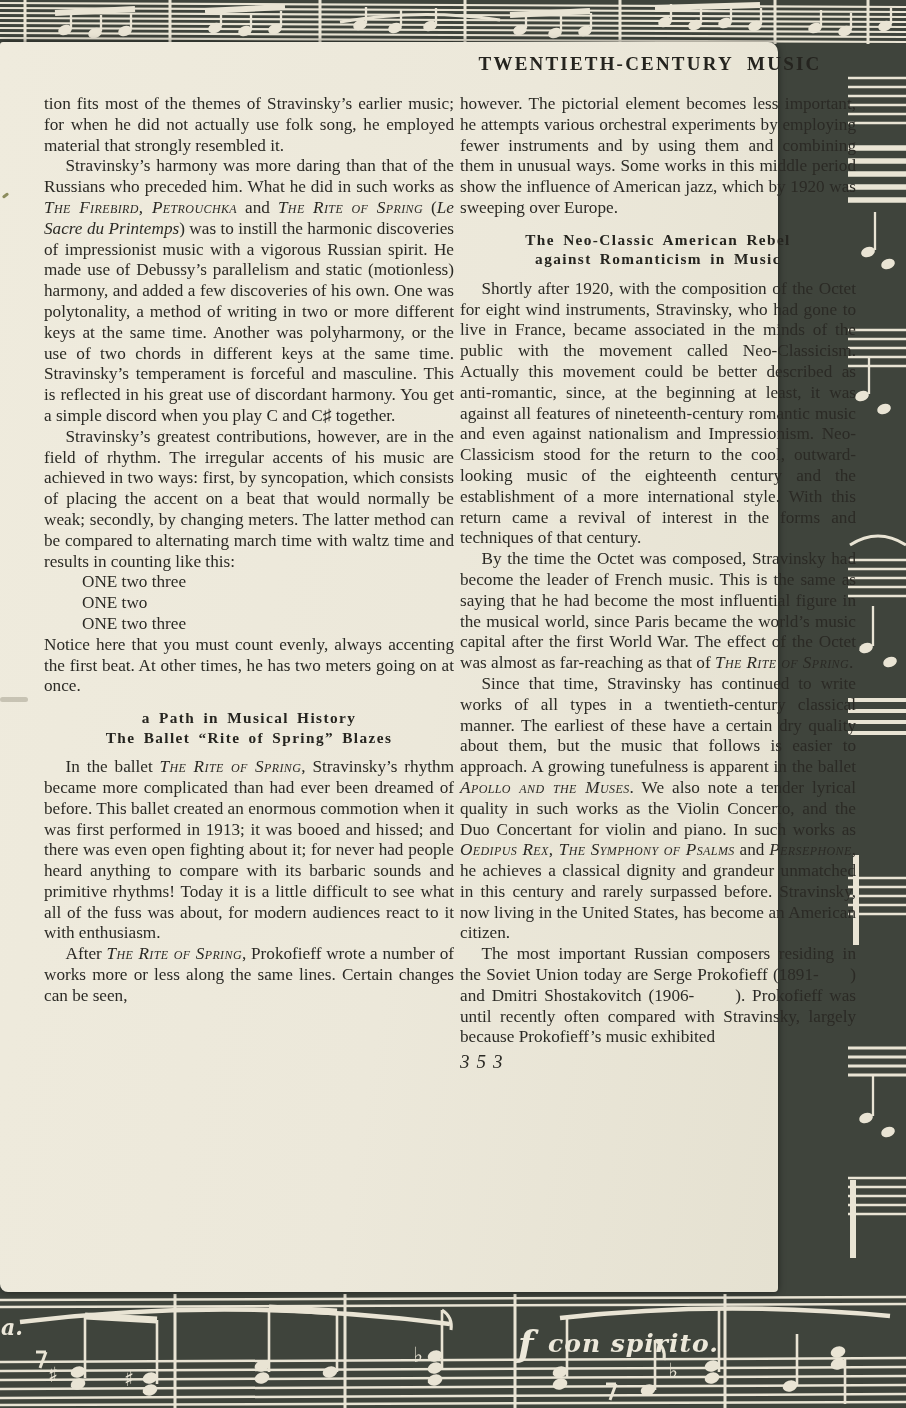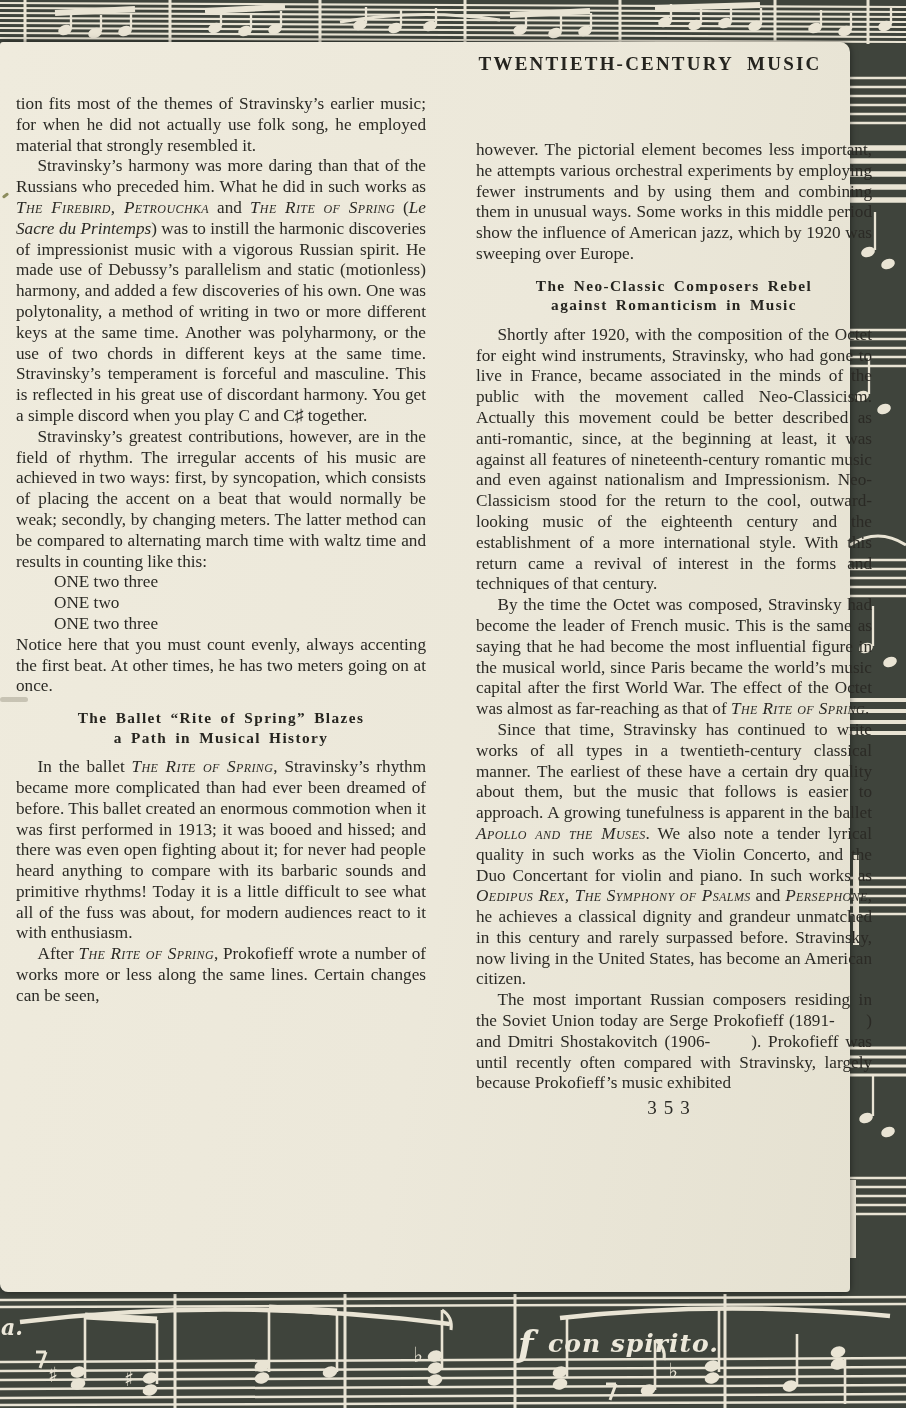--- a/index.html
+++ b/index.html
@@ -7,48 +7,48 @@
     width:906px;height:1408px;position:relative;overflow:hidden;
     background:#3f443c;
     font-family:"Liberation Serif","DejaVu Serif",serif;
   }
   #decor{position:absolute;left:0;top:0;z-index:1;}
   .forte{fill:#ece8da;font-family:"DejaVu Serif",serif;font-style:italic;font-weight:bold;font-size:36px;}
   .marking{fill:#ece8da;font-family:"DejaVu Serif",serif;font-style:italic;font-weight:bold;font-size:25px;letter-spacing:1px;}
   .marking-a{fill:#ece8da;font-family:"DejaVu Serif",serif;font-style:italic;font-weight:bold;font-size:22px;}
 
   .paper{
-    position:absolute;left:0;top:42px;width:850px;height:1250px;z-index:2;
+    position:absolute;left:0;top:42px;width:778px;height:1250px;z-index:2;
     background:linear-gradient(100deg,#efebdd 0%,#ece8da 55%,#e5e1d1 100%);
     border-radius:3px 10px 4px 8px;
     box-shadow:0 0 7px rgba(0,0,0,.5);
   }
   .page-header{
     position:absolute;left:452px;top:11px;width:396px;
     text-align:center;font-weight:bold;font-size:19px;
     letter-spacing:2.2px;word-spacing:7px;color:#25241f;
   }
   .col{
     position:absolute;top:52px;width:410px;
     font-size:17.2px;line-height:20.8px;color:#2b2a25;
     text-align:justify;
   }
-  .col-left{left:16px;}
-  .col-right{left:476px;width:396px;margin-top:46px;}
+  .col-left{left:44px;}
+  .col-right{left:460px;width:396px;}
   .para{margin:0;}
   .para.indent{text-indent:1.25em;}
   .sc{font-variant:small-caps;letter-spacing:.4px;font-style:italic;}
   .it{font-style:italic;}
   .counting{padding-left:38px;}
   .sec-heading{
     text-align:center;font-weight:bold;font-size:15.3px;line-height:19.5px;
     letter-spacing:1.4px;word-spacing:3px;margin:11px 0 10px;color:#25241f;
   }
   .page-number{
-    text-align:center;font-size:19px;font-weight:500;
+    text-align:left;font-style:italic;font-size:19px;font-weight:500;
     letter-spacing:7px;margin-top:4px;padding-right:4px;color:#2b2a25;
   }
   .tick{position:absolute;left:2px;top:152px;width:7px;height:3px;background:#8d8d5e;transform:rotate(-35deg);border-radius:2px;}
   .smudge{position:absolute;left:0;top:655px;width:28px;height:5px;background:rgba(118,112,92,.32);border-radius:3px;}
 </style>
 </head>
 <body>
 
 <svg id="decor" width="906" height="1408" viewBox="0 0 906 1408" xmlns="http://www.w3.org/2000/svg">
   <rect x="0" y="0" width="906" height="1408" fill="#3f443c"></rect>
@@ -231,30 +231,30 @@
       <p class="para"><span>tion fits most of the themes of Stravinsky’s earlier music; for when he did not actually use folk song, he employed material that strongly resembled it.</span></p>
       <p class="para indent"><span>Stravinsky’s harmony was more daring than that of the Russians who preceded him. What he did in such works as </span><span class="sc">The Firebird, Petrouchka</span><span> and </span><span class="sc">The Rite of Spring</span><span> (</span><span class="it">Le Sacre du Printemps</span><span>) was to instill the harmonic discoveries of impressionist music with a vigorous Russian spirit. He made use of Debussy’s parallelism and static (motionless) harmony, and added a few discoveries of his own. One was polytonality, a method of writing in two or more different keys at the same time. Another was polyharmony, or the use of two chords in different keys at the same time. Stravinsky’s temperament is forceful and masculine. This is reflected in his great use of discordant harmony. You get a simple discord when you play C and C♯ together.</span></p>
       <p class="para indent"><span>Stravinsky’s greatest contributions, however, are in the field of rhythm. The irregular accents of his music are achieved in two ways: first, by syncopation, which consists of placing the accent on a beat that would normally be weak; secondly, by changing meters. The latter method can be compared to alternating march time with waltz time and results in counting like this:</span></p>
       <div class="counting">
         <div>ONE two three</div>
         <div>ONE two</div>
         <div>ONE two three</div>
       </div>
       <p class="para"><span>Notice here that you must count evenly, always accenting the first beat. At other times, he has two meters going on at once.</span></p>
       <div class="sec-heading">
+        <div>a Path in Musical History</div>
         <div>The Ballet “Rite of Spring” Blazes</div>
-        <div>a Path in Musical History</div>
       </div>
       <p class="para indent"><span>In the ballet </span><span class="sc">The Rite of Spring</span><span>, Stravinsky’s rhythm became more complicated than had ever been dreamed of before. This ballet created an enormous commotion when it was first performed in 1913; it was booed and hissed; and there was even open fighting about it; for never had people heard anything to compare with its barbaric sounds and primitive rhythms! Today it is a little difficult to see what all of the fuss was about, for modern audiences react to it with enthusiasm.</span></p>
       <p class="para indent"><span>After </span><span class="sc">The Rite of Spring</span><span>, Prokofieff wrote a number of works more or less along the same lines. Certain changes can be seen,</span></p>
     </div>
   <div class="col col-right" id="col-right">
       <p class="para"><span>however. The pictorial element becomes less important, he attempts various orchestral experiments by employing fewer instruments and by using them and combining them in unusual ways. Some works in this middle period show the influence of American jazz, which by 1920 was sweeping over Europe.</span></p>
       <div class="sec-heading">
-        <div>The Neo-Classic Composers Rebel</div>
+        <div>The Neo-Classic American Rebel</div>
         <div>against Romanticism in Music</div>
       </div>
       <p class="para indent"><span>Shortly after 1920, with the composition of the Octet for eight wind instruments, Stravinsky, who had gone to live in France, became associated in the minds of the public with the movement called Neo-Classicism. Actually this movement could be better described as anti-romantic, since, at the beginning at least, it was against all features of nineteenth-century romantic music and even against nationalism and Impressionism. Neo-Classicism stood for the return to the cool, outward-looking music of the eighteenth century and the establishment of a more international style. With this return came a revival of interest in the forms and techniques of that century.</span></p>
       <p class="para indent"><span>By the time the Octet was composed, Stravinsky had become the leader of French music. This is the same as saying that he had become the most influential figure in the musical world, since Paris became the world’s music capital after the first World War. The effect of the Octet was almost as far-reaching as that of </span><span class="sc">The Rite of Spring</span><span>.</span></p>
       <p class="para indent"><span>Since that time, Stravinsky has continued to write works of all types in a twentieth-century classical manner. The earliest of these have a certain dry quality about them, but the music that follows is easier to approach. A growing tunefulness is apparent in the ballet </span><span class="sc">Apollo and the Muses</span><span>. We also note a tender lyrical quality in such works as the Violin Concerto, and the Duo Concertant for violin and piano. In such works as </span><span class="sc">Oedipus Rex, The Symphony of Psalms</span><span> and </span><span class="sc">Persephone</span><span>, he achieves a classical dignity and grandeur unmatched in this century and rarely surpassed before. Stravinsky, now living in the United States, has become an American citizen.</span></p>
       <p class="para indent"><span>The most important Russian composers residing in the Soviet Union today are Serge Prokofieff (1891-&nbsp;&nbsp;&nbsp;&nbsp;&nbsp;&nbsp;) and Dmitri Shostakovitch (1906-&nbsp;&nbsp;&nbsp;&nbsp;&nbsp;&nbsp;). Prokofieff was until recently often compared with Stravinsky, largely because Prokofieff’s music exhibited</span></p>
       <div class="page-number">353</div>
     </div>
   <span class="tick"></span>
   <span class="smudge"></span>

